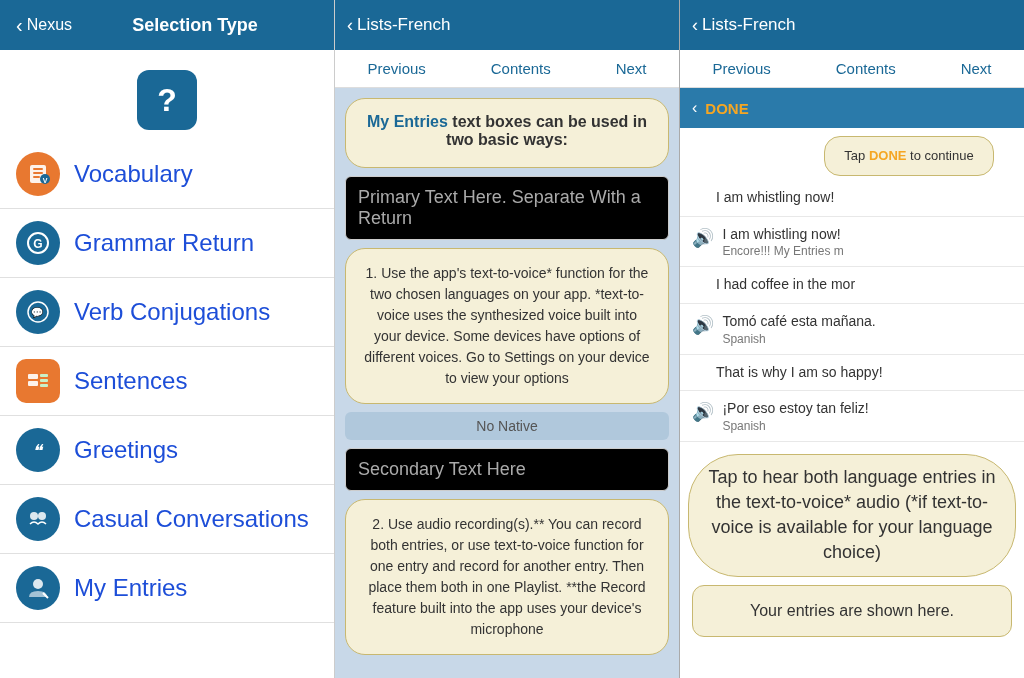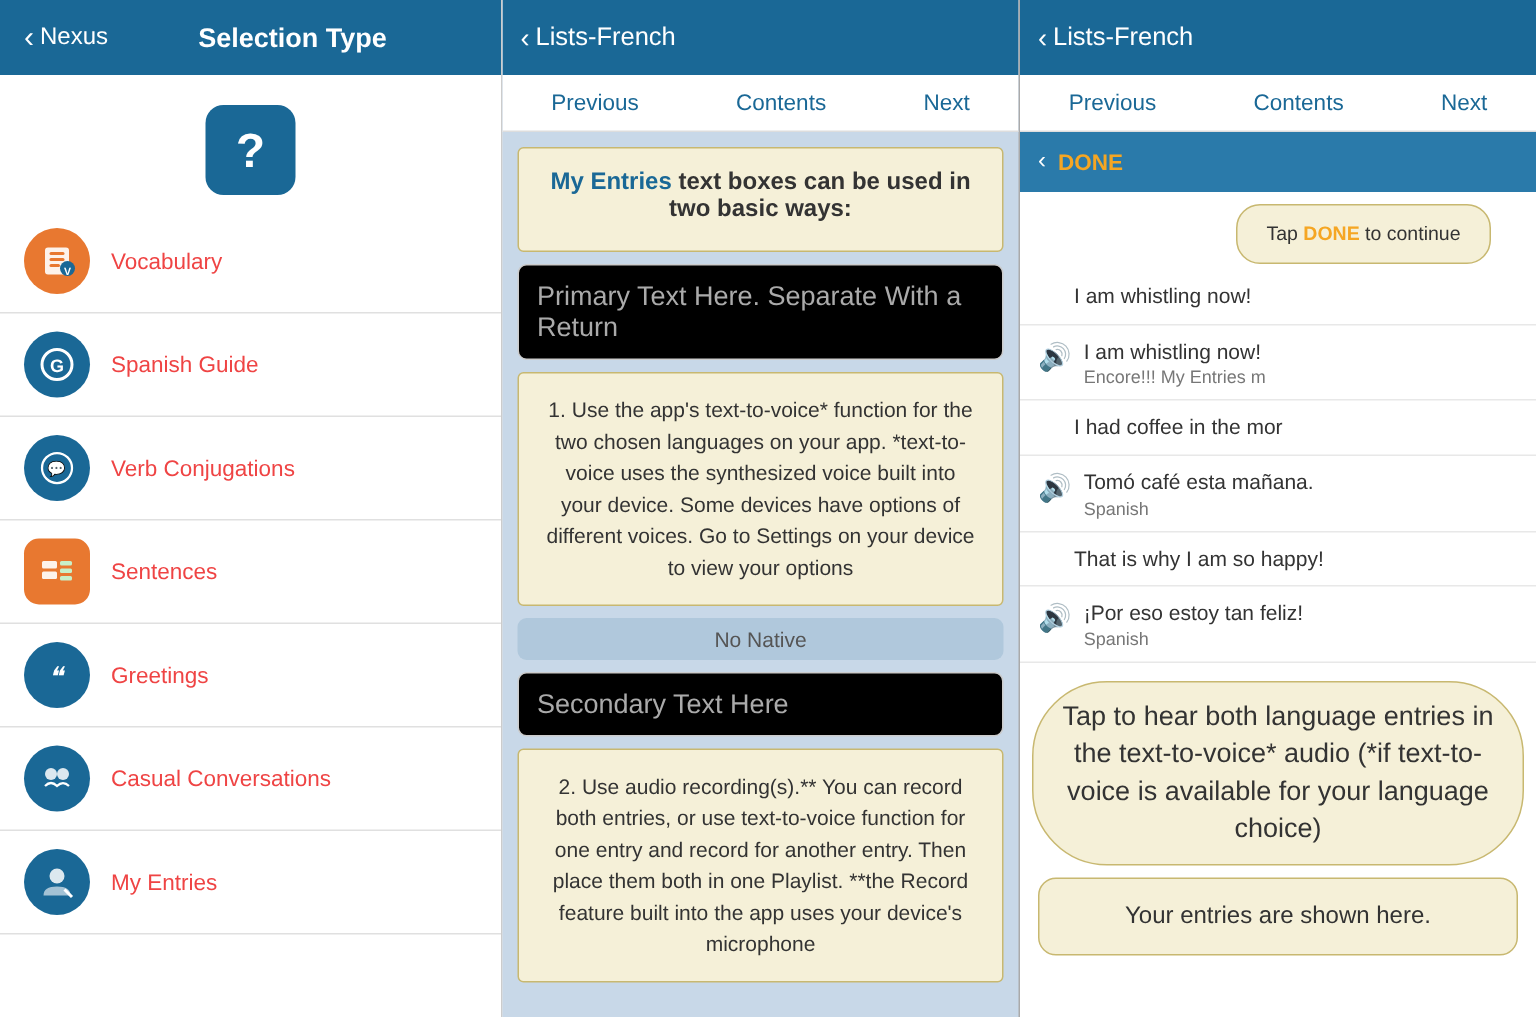--- a/index.html
+++ b/index.html
@@ -80,22 +80,22 @@
       border-radius: 50%;
       background: #1a6896;
       display: flex;
       align-items: center;
       justify-content: center;
       margin-right: 14px;
       flex-shrink: 0;
       font-size: 20px;
     }
     .nav-label {
-      font-size: 15px;
-      color: #ef4444;
+      font-size: 24px;
+      color: #1d4ed8;
     }
 
     
     .middle-panel {
       width: 345px;
       background: #c8d8e8;
       display: flex;
       flex-direction: column;
       border-right: 1px solid #aaa;
       flex-shrink: 0;
@@ -136,21 +136,21 @@
       flex: 1;
       overflow-y: auto;
       padding: 10px;
       display: flex;
       flex-direction: column;
       gap: 8px;
     }
     .info-box {
       background: #f5f0d8;
       border: 1.5px solid #c8b870;
-      border-radius: 4px;
+      border-radius: 20px;
       padding: 14px 16px;
       text-align: center;
     }
     .info-box-title {
       font-size: 16px;
       font-weight: 600;
       color: #333;
       margin-bottom: 4px;
     }
     .info-box-title .highlight {
@@ -302,21 +302,21 @@
       </div>
       <span class="nav-label">Vocabulary</span>
     </div>
     <div class="nav-item">
       <div class="nav-icon" style="background:#1a6896;">
         <svg width="26" height="26" viewBox="0 0 26 26" fill="none">
           <circle cx="13" cy="13" r="10" fill="none" stroke="white" stroke-width="2"></circle>
           <text x="13" y="18" text-anchor="middle" fill="white" font-size="12" font-weight="bold">G</text>
         </svg>
       </div>
-      <span class="nav-label">Spanish Guide</span>
+      <span class="nav-label">Grammar Return</span>
     </div>
     <div class="nav-item">
       <div class="nav-icon" style="background:#1a6896;">
         <svg width="26" height="26" viewBox="0 0 26 26" fill="none">
           <circle cx="13" cy="13" r="10" fill="#1a6896" stroke="white" stroke-width="1.5"></circle>
           <text x="13" y="17" text-anchor="middle" fill="white" font-size="10">💬</text>
         </svg>
       </div>
       <span class="nav-label">Verb Conjugations</span>
     </div>

